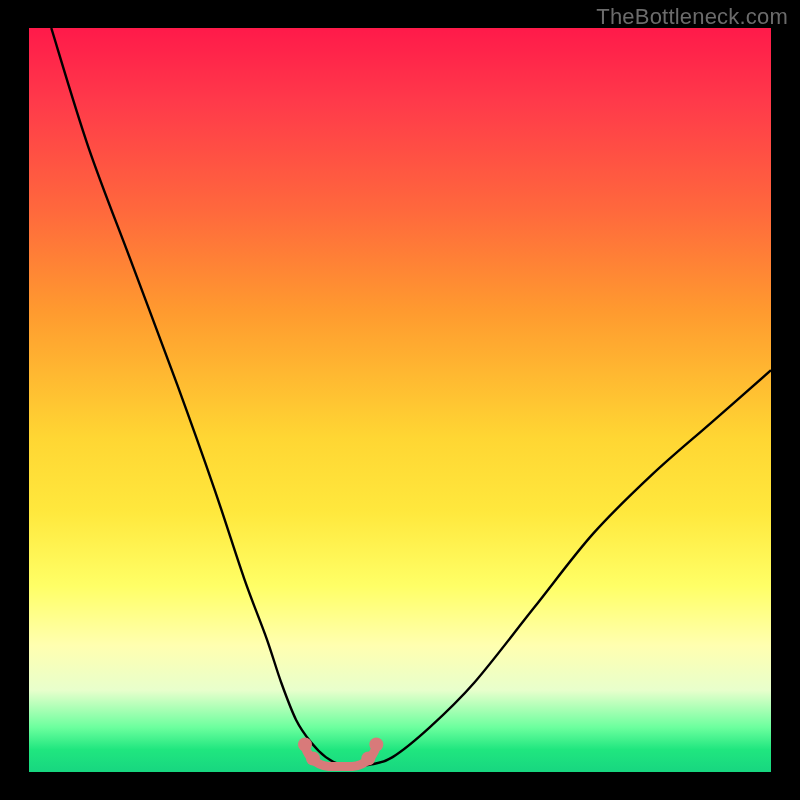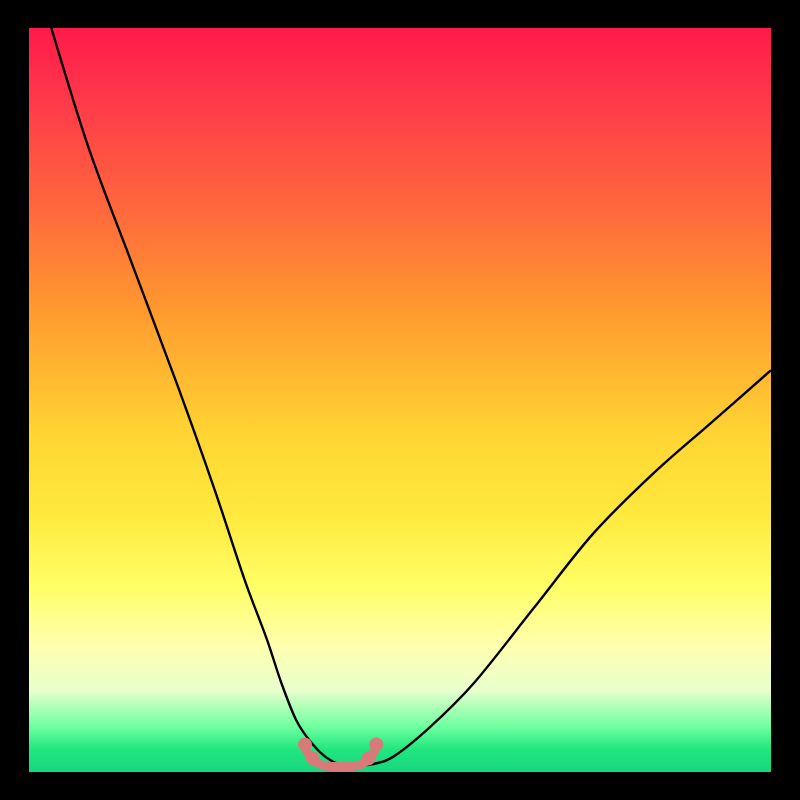--- a/index.html
+++ b/index.html
@@ -67,13 +67,14 @@
       <g id="floor-dots">
           <path d="M 275.96,718.56 Q 281.96,736.56 299.96,738.56 L 323.32,738.56 Q 341.32,736.56 347.32,718.56" fill="none" stroke="#d87a7a" stroke-width="9" stroke-linecap="round"></path>
           <circle cx="275.96" cy="716.56" r="7" fill="#d87a7a"></circle>
           <circle cx="283.96" cy="730.56" r="7" fill="#d87a7a"></circle>
           <circle cx="339.32" cy="730.56" r="7" fill="#d87a7a"></circle>
           <circle cx="347.32" cy="716.56" r="7" fill="#d87a7a"></circle>
         </g>
     </svg>
   </div>
 
+  <div class="watermark">TheBottleneck.com</div>
 </div>
 
 </body></html>

